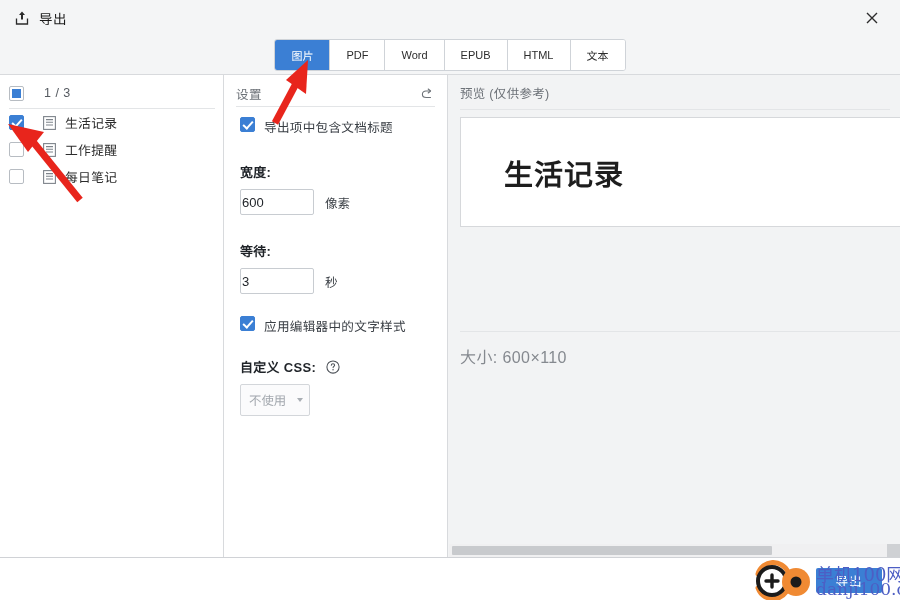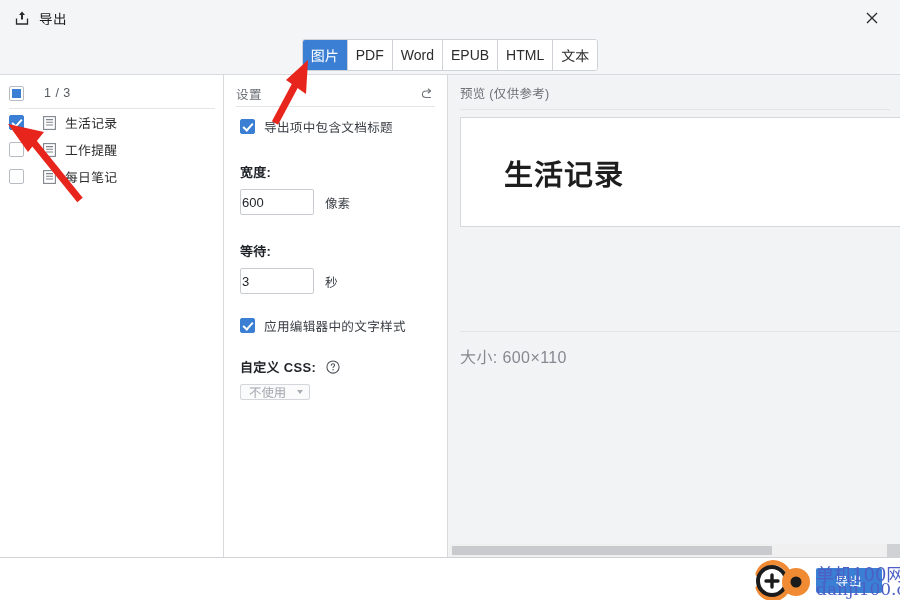--- a/index.html
+++ b/index.html
@@ -69,26 +69,26 @@
   .tabs {
     display: flex;
     border: 1px solid #cfd3d8;
     border-radius: 3px;
     overflow: hidden;
     background: #ffffff;
     height: 30px;
   }
   .tab {
     min-width: 0;
-    padding: 0 8px;
+    padding: 0 16px;
     height: 30px;
     display: flex;
     align-items: center;
     justify-content: center;
-    font-size: 14px;
+    font-size: 11px;
     color: #2c2c2c;
     background: #ffffff;
     border-right: 1px solid #cfd3d8;
     cursor: pointer;
     white-space: nowrap;
   }
   .tab:last-child { border-right: none; }
   .tab.active {
     background: #3b7fd4;
     color: #ffffff;
@@ -214,21 +214,20 @@
     cursor: pointer;
     display: block;
   }
   .settings-divider {
     height: 1px;
     background: #e3e5e7;
     margin-bottom: 10px;
   }
   .check-line {
     display: flex;
-    align-items: center;
     gap: 9px;
     margin: 3px 0 0 4px;
     cursor: pointer;
   }
   .check-line-label {
     font-size: 12.6px;
     color: #3a3f45;
     letter-spacing: 0.3px;
   }
   .field-label {
@@ -273,21 +272,21 @@
     color: #1f2328;
     letter-spacing: 0.3px;
   }
   .help-icon {
     width: 14px; height: 14px;
     display: block;
     cursor: pointer;
   }
   .select-box {
     margin-left: 4px;
-    width: 70px; height: 16px;
+    width: 70px; height: 32px;
     box-sizing: border-box;
     border: 1px solid #d3d6da;
     border-radius: 2px;
     background: #fbfbfc;
     display: flex;
     align-items: center;
     justify-content: space-between;
     padding: 0 6px 0 8px;
     cursor: default;
   }

